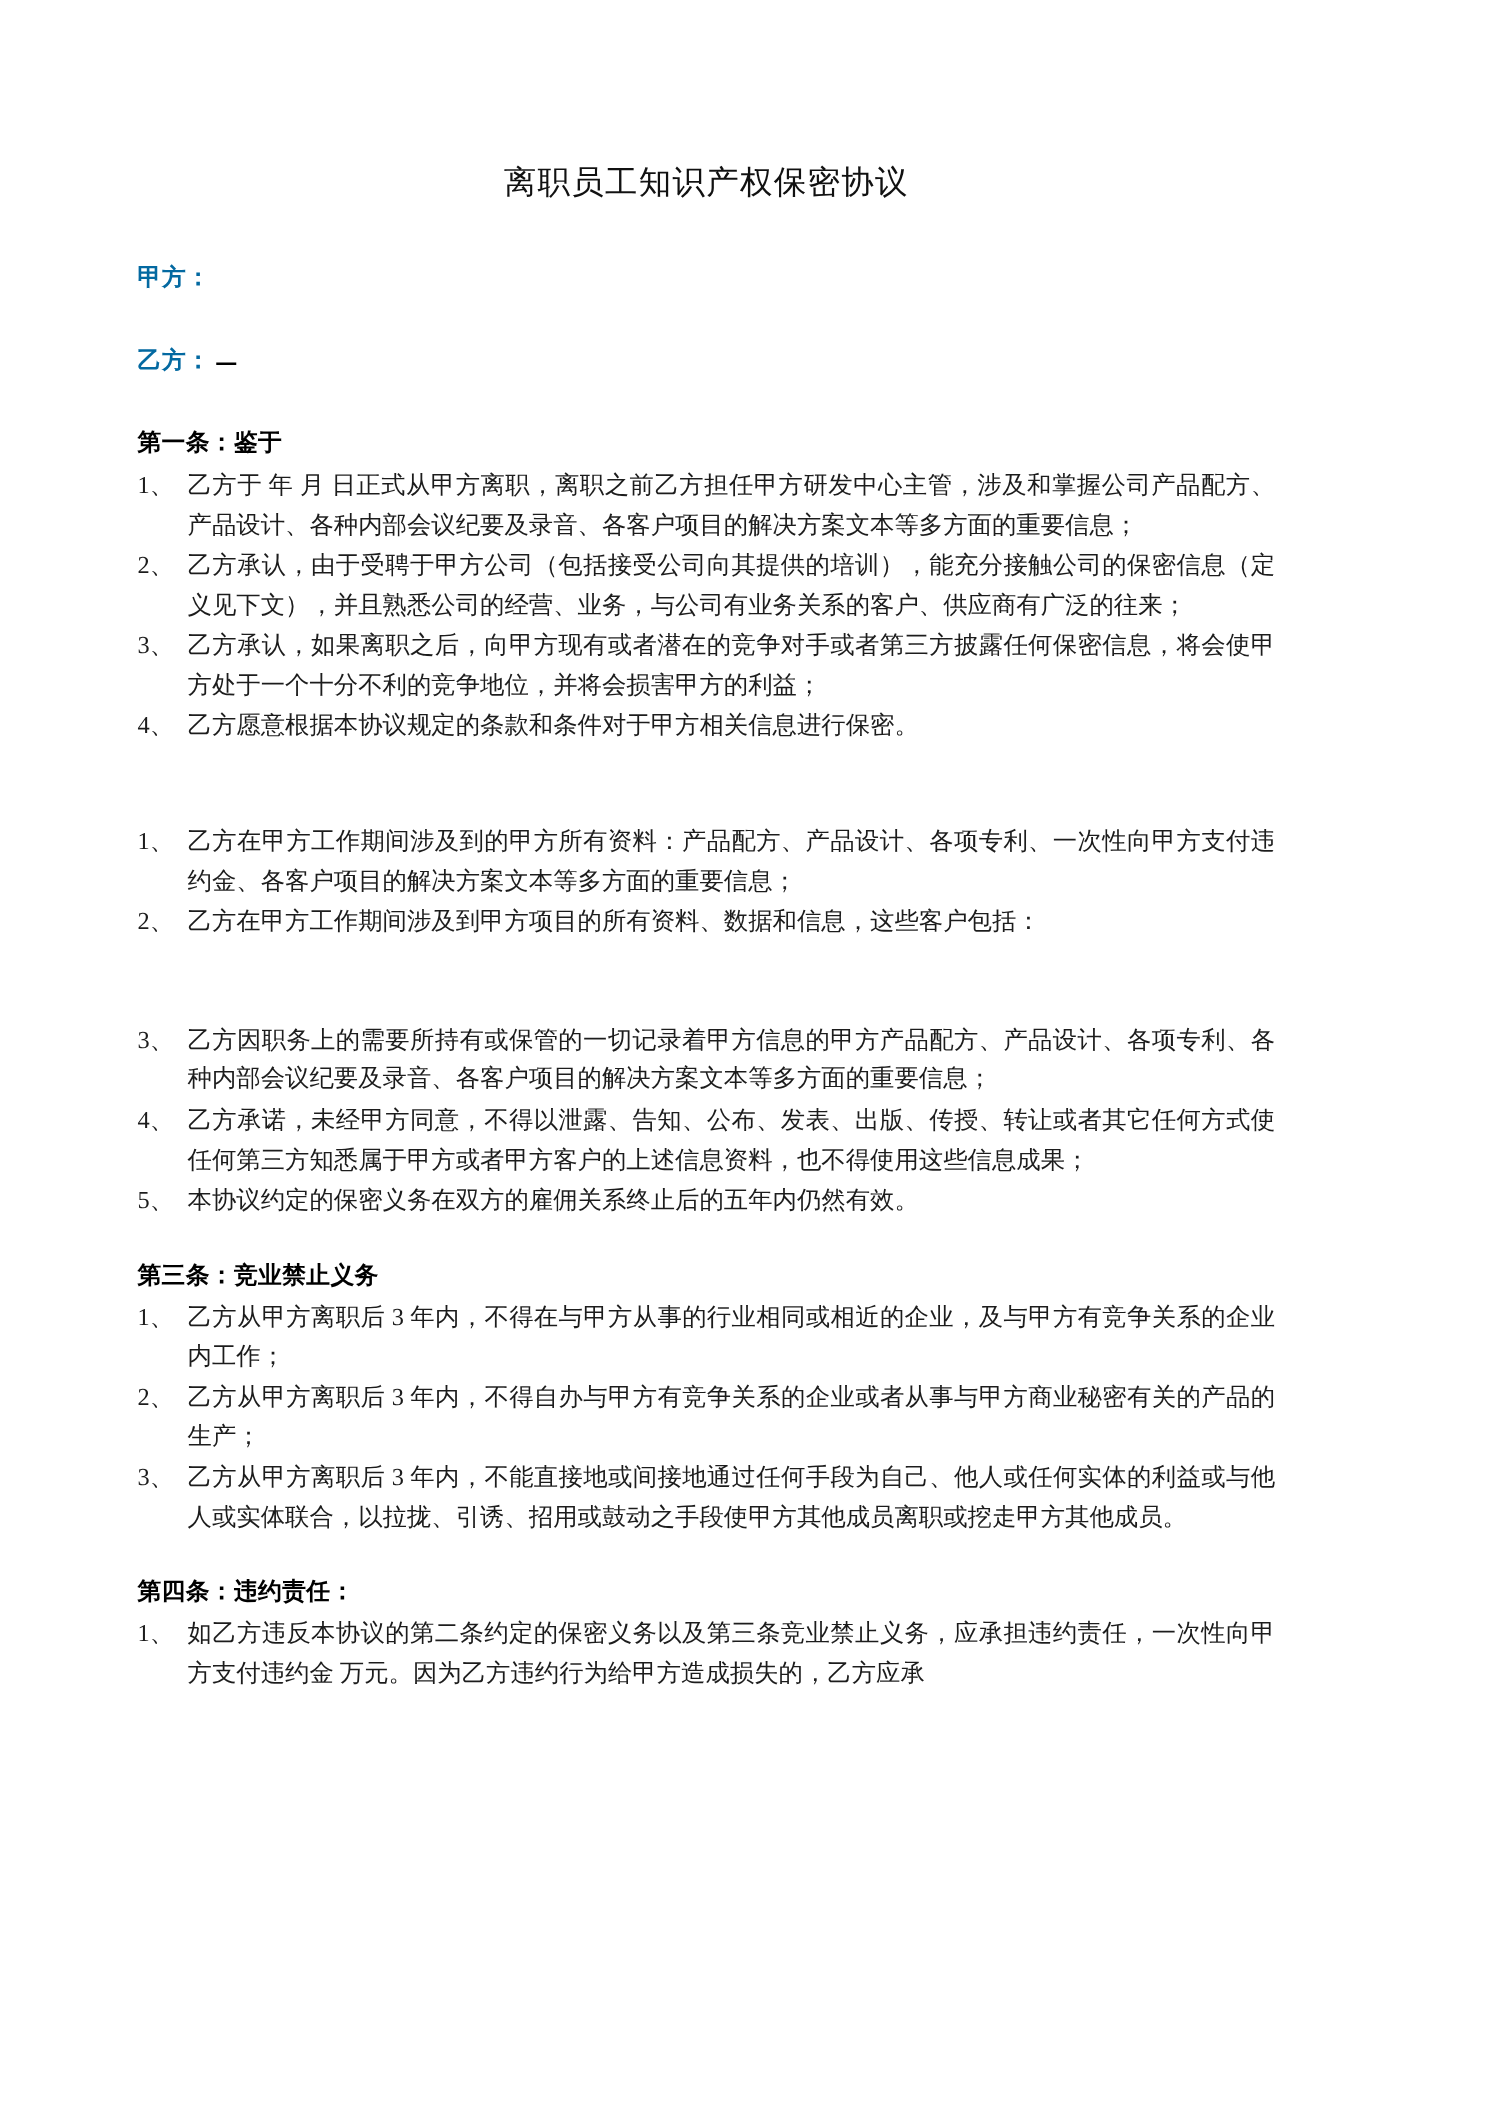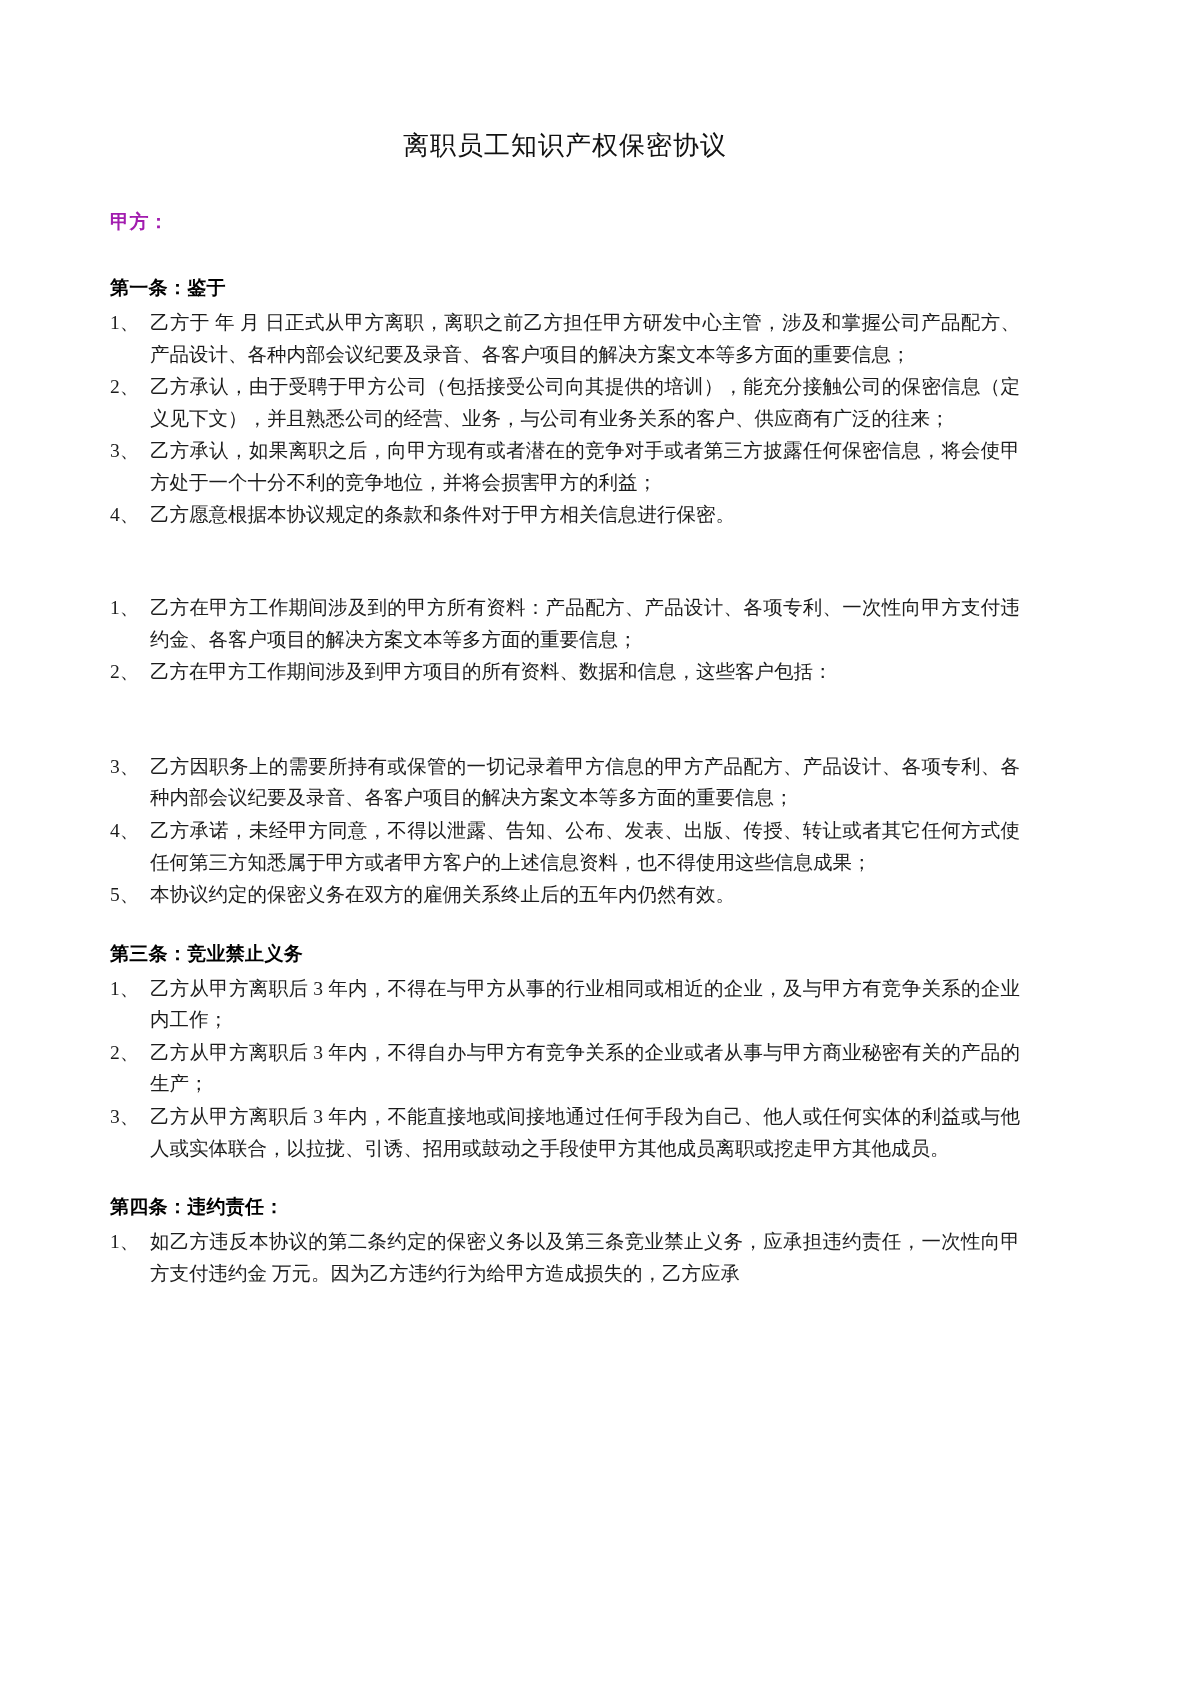--- a/index.html
+++ b/index.html
@@ -28,21 +28,21 @@
     font-weight: normal;
     letter-spacing: 1px;
     margin: 0 0 46px 0;
     color: #111;
   }
   .party-line {
     font-family: "DejaVu Sans", "Liberation Sans", sans-serif;
     font-weight: bold;
     font-size: 19px;
     margin: 0 0 40px 0;
-    color: #a21caf;
+    color: #0369a1;
     letter-spacing: 0.5px;
   }
   .party-line .blank-underline {
     display: inline-block;
     width: 16px;
     border-bottom: 2px solid #000;
     vertical-align: 2px;
     margin-left: 4px;
   }
   .section-head {
@@ -97,20 +97,23 @@
 <body>
 
 <div class="page">
 
   <h1 class="doc-title">离职员工知识产权保密协议</h1>
 
   <div class="party-line">
     <span>甲方：</span>
   </div>
 
+  <div class="party-line">
+    <span>乙方：</span><span class="blank-underline"></span>
+  </div>
 
   <div class="section-block">
     <div class="section-head">第一条：鉴于</div>
     <ul class="clause-list">
       <li class="clause">
         <span class="clause-num">1、</span>
         <span class="clause-body">乙方于  年  月   日正式从甲方离职，离职之前乙方担任甲方研发中心主管，涉及和掌握公司产品配方、产品设计、各种内部会议纪要及录音、各客户项目的解决方案文本等多方面的重要信息；</span>
       </li>
       <li class="clause">
         <span class="clause-num">2、</span>

